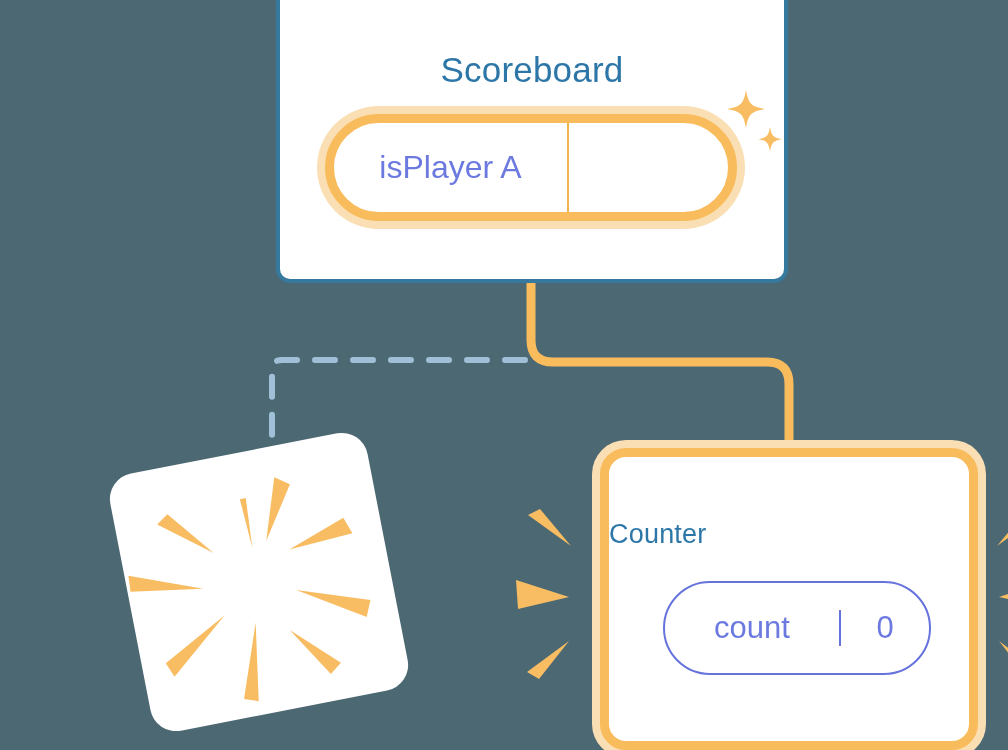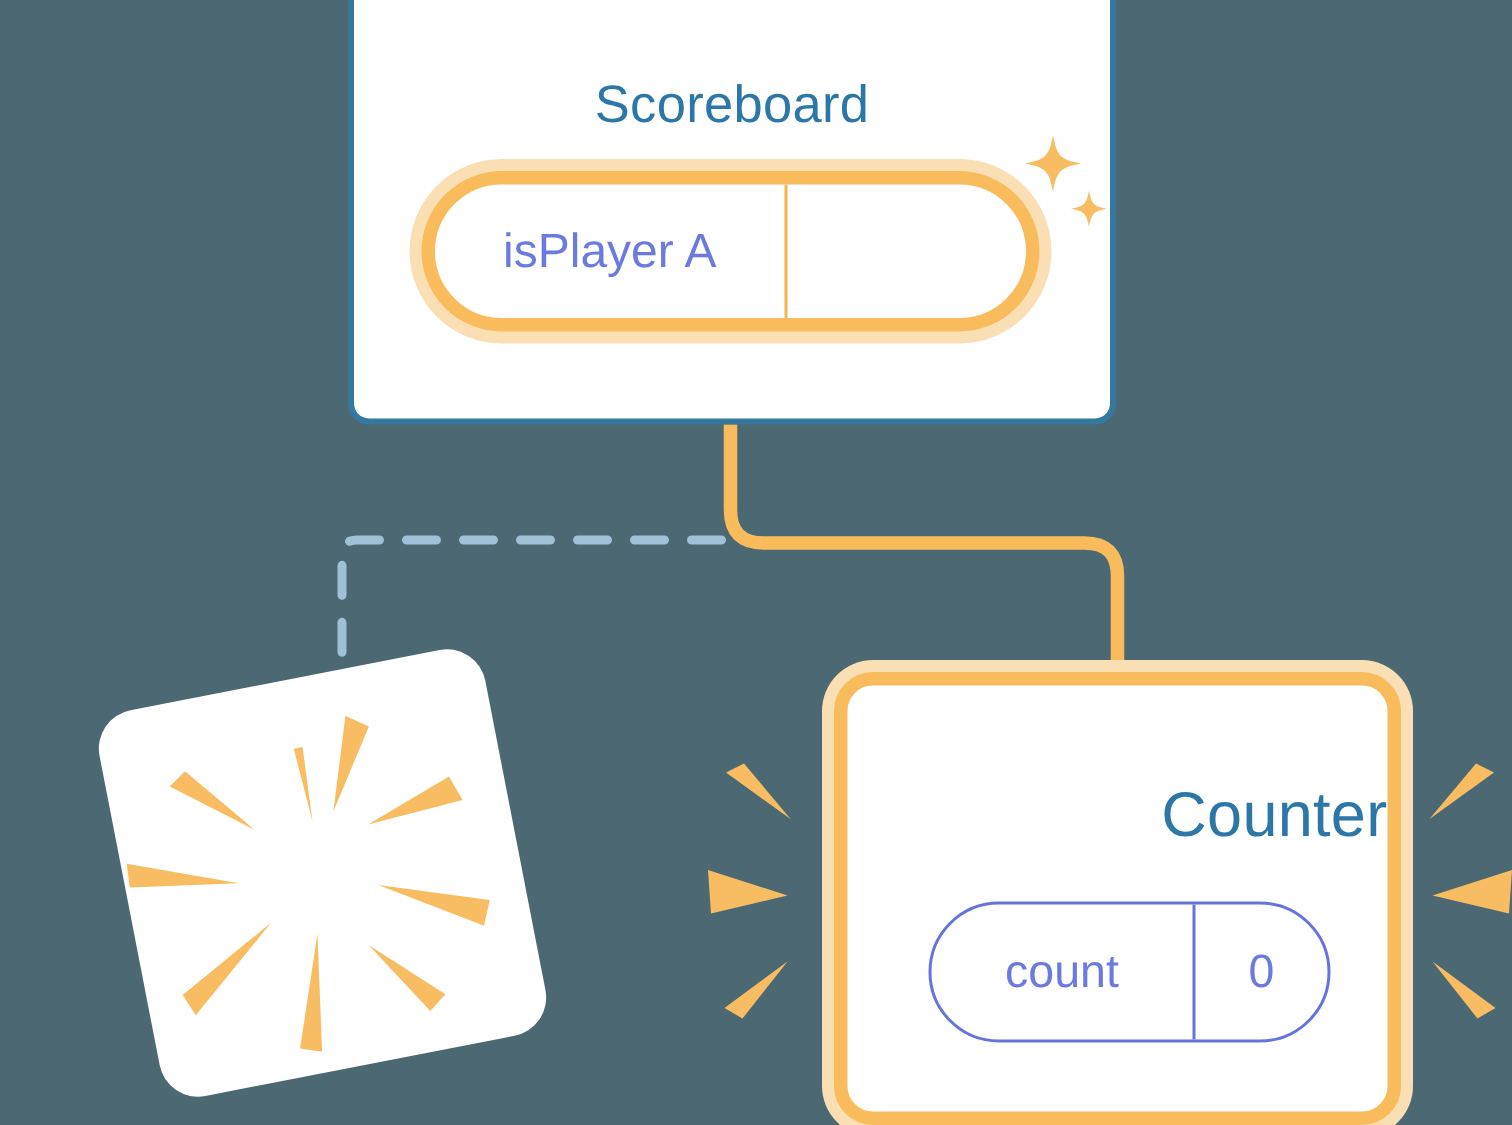--- a/index.html
+++ b/index.html
@@ -11,20 +11,21 @@
     width: 1008px;
     height: 750px;
     background: #4c6873;
     font-family: "Liberation Sans", "DejaVu Sans", sans-serif;
     overflow: hidden;
   }
   #stage {
     position: relative;
     width: 852px;
     height: 750px;
+    margin-left: 44px;
   }
 
   
   #connectors {
     position: absolute;
     left: 0;
     top: 0;
     width: 1008px;
     height: 750px;
     z-index: 1;
@@ -62,23 +63,23 @@
     left: 556px;
     top: 448px;
     width: 378px;
     height: 302px;
     border: 9px solid #f9bc5d;
     border-radius: 26px;
     box-shadow: 0 0 0 8px #fbdfb4;
   }
   #counter-card .card-title {
     color: #2d77a8;
-    font-size: 42px;
+    font-size: 27px;
     font-weight: 400;
-    text-align: right;
+    text-align: left;
     margin-top: 62px;
     letter-spacing: 0.2px;
   }
 
   
   .pill {
     display: flex;
     align-items: stretch;
     box-sizing: border-box;
     background: #fff;
@@ -112,25 +113,26 @@
     flex: 1 1 auto;
     color: #5b6ad6;
     font-size: 32px;
     font-weight: bold;
   }
 
   
   #counter-pill {
     position: absolute;
     left: 54px;
-    top: 144px;
+    top: 124px;
     width: 268px;
     height: 94px;
     border: 2px solid #6673dd;
     border-radius: 50px;
+    align-items: center;
   }
   #counter-pill .pill-key {
     flex: 0 0 176px;
     color: #6c7ae0;
     font-size: 31px;
     border-right: 2px solid #6673dd;
   }
   #counter-pill .pill-val {
     flex: 1 1 auto;
     color: #6c7ae0;

